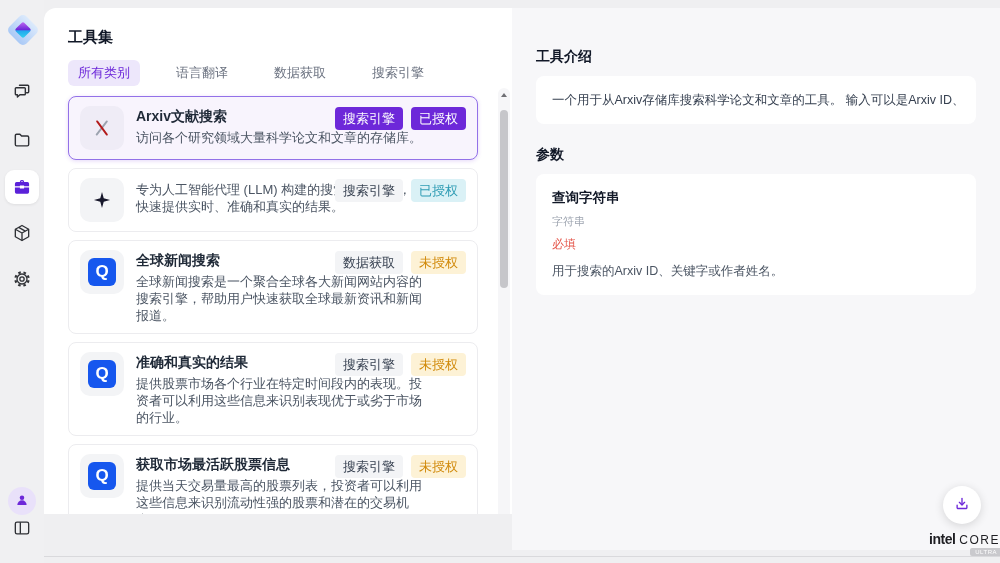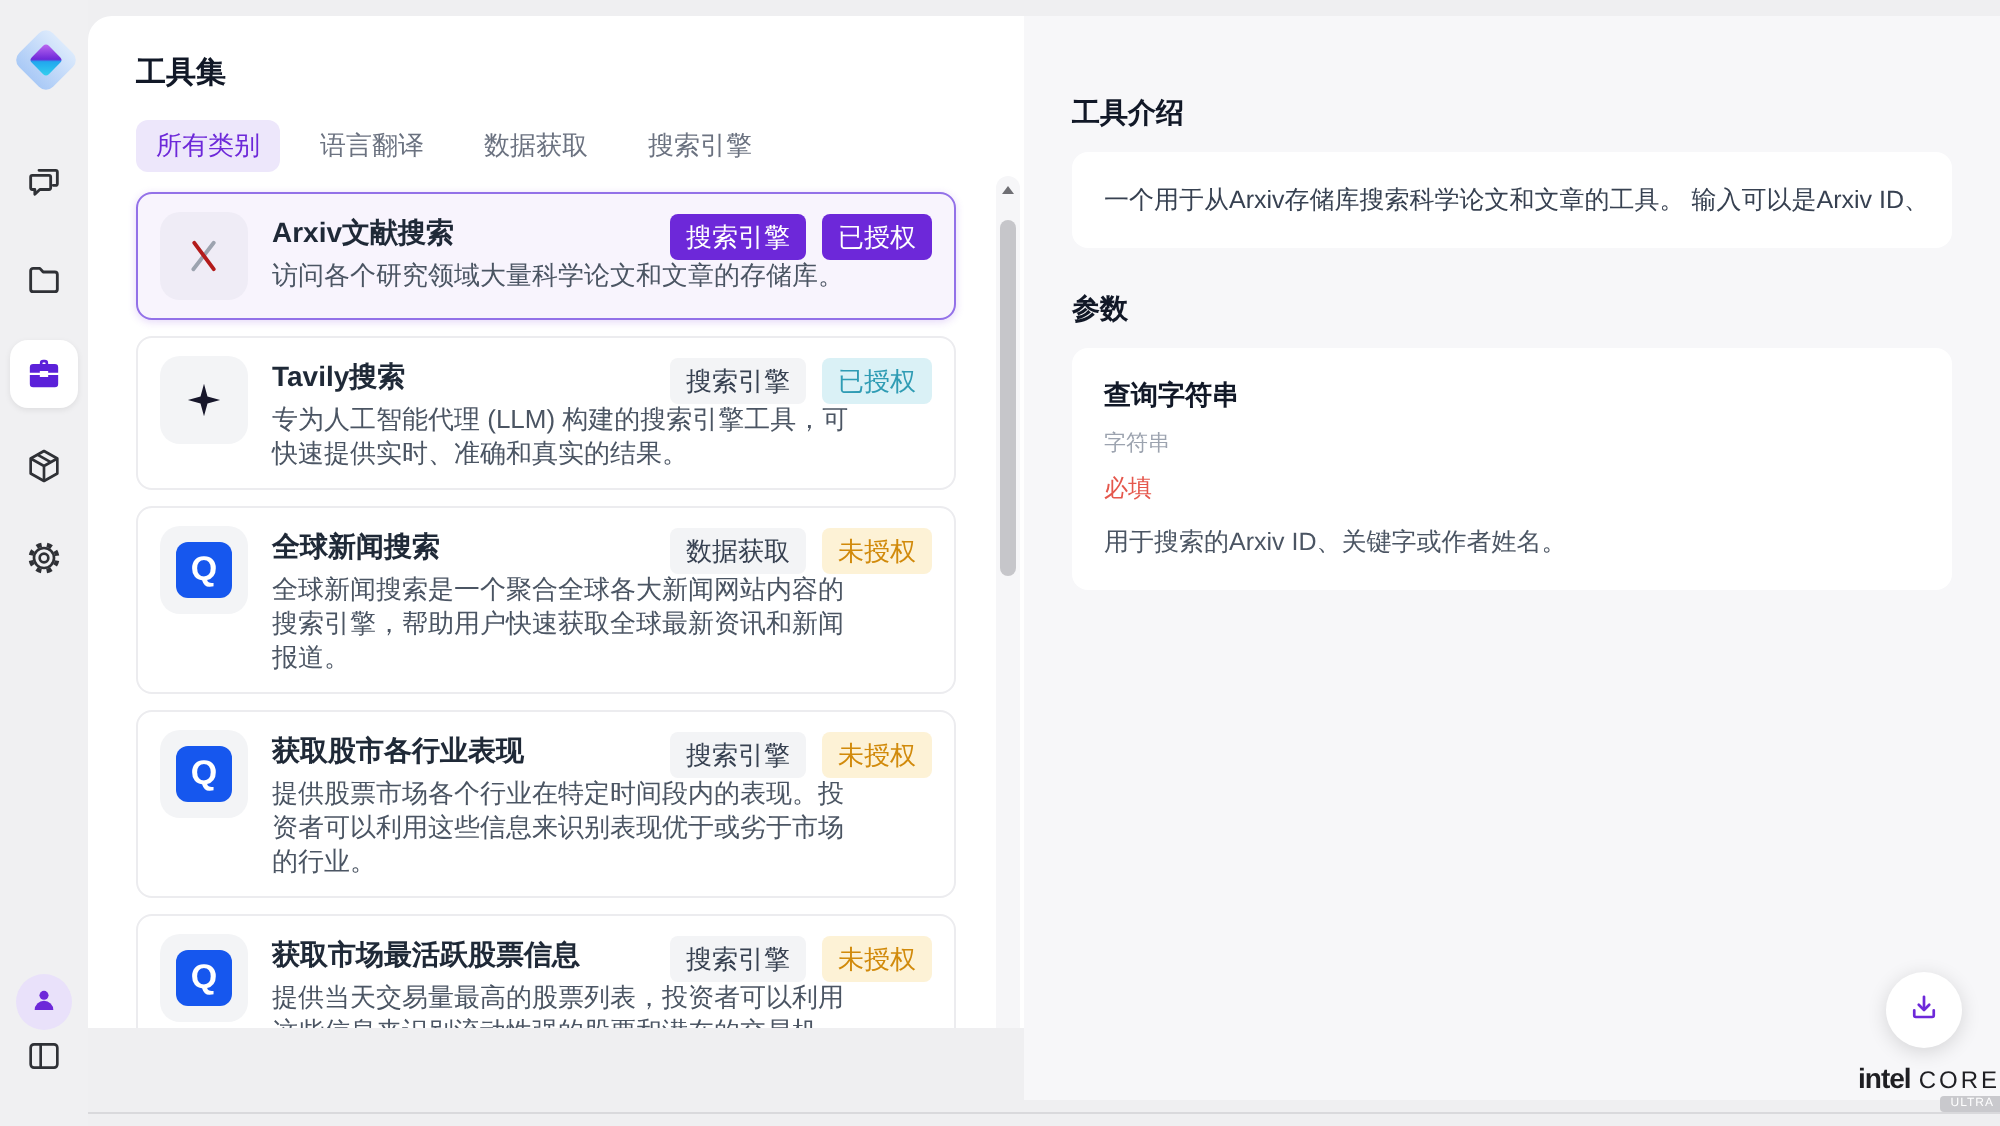--- a/index.html
+++ b/index.html
@@ -25,21 +25,21 @@
   
   .list-panel { position:absolute; left:44px; top:8px; width:468px; height:506px; background:#fff;
                 border-radius:12px 0 0 0; overflow:hidden; z-index:2; }
   .detail-panel { position:absolute; left:512px; top:8px; width:488px; height:542px; background:#f7f7f9;
                   padding:18px 24px; overflow:hidden; z-index:2; }
   .bottom-line { position:absolute; left:0; top:556px; width:1000px; height:1px; background:#d9d9dc; }
 
   
   .lp-inner { padding:18px 0 0 24px; }
   .panel-title { font-size:15px; font-weight:bold; color:#111827; line-height:22px; }
-  .tabs { display:flex; gap:10px; margin-top:12px; }
+  .tabs { display:flex; gap:26px; margin-top:12px; }
   .tab { border:none; background:transparent; font-size:13px; color:#6b7280; padding:5px 10px;
          border-radius:6px; cursor:pointer; line-height:16px; white-space:nowrap; }
   .tab.active { background:#ede7fb; color:#6d28d9; }
 
   .tool-list { margin-top:10px; width:410px; display:flex; flex-direction:column; gap:8px; }
   .tool-card { position:relative; background:#fff; border:1px solid #ececef; border-radius:8px;
                padding:9px 11px; display:flex; gap:12px; cursor:pointer; }
   .tool-card.selected { border:1.5px solid #9371e8; background:#f8f4fd;
                         box-shadow:0 1px 4px rgba(109,40,217,.18); }
   .tool-icon { width:44px; height:44px; border-radius:10px; background:#f3f4f6; flex:none;
@@ -182,21 +182,20 @@
               <span class="badge solid">已授权</span>
             </div>
           </div>
           <div class="tool-card">
             <div class="tool-icon">
               <svg width="22" height="22" viewBox="0 0 24 24" fill="#17172b">
                 <path d="M12 3.2l1.9 6.9 6.9 1.9-6.9 1.9L12 20.8l-1.9-6.9-6.9-1.9 6.9-1.9z"></path>
               </svg>
             </div>
             <div class="tool-body">
-              <div class="tool-name">Tavily搜索</div>
               <div class="tool-desc">专为人工智能代理 (LLM) 构建的搜索引擎工具，可快速提供实时、准确和真实的结果。</div>
             </div>
             <div class="badges">
               <span class="badge cat">搜索引擎</span>
               <span class="badge auth-ok">已授权</span>
             </div>
           </div>
           <div class="tool-card">
             <div class="tool-icon">
               <span class="juhe">Q</span>
@@ -208,21 +207,21 @@
             <div class="badges">
               <span class="badge cat">数据获取</span>
               <span class="badge auth-no">未授权</span>
             </div>
           </div>
           <div class="tool-card">
             <div class="tool-icon">
               <span class="juhe">Q</span>
             </div>
             <div class="tool-body">
-              <div class="tool-name">获取股市各行业表现</div>
+              <div class="tool-name">准确和真实的结果</div>
               <div class="tool-desc">提供股票市场各个行业在特定时间段内的表现。投资者可以利用这些信息来识别表现优于或劣于市场的行业。</div>
             </div>
             <div class="badges">
               <span class="badge cat">搜索引擎</span>
               <span class="badge auth-no">未授权</span>
             </div>
           </div>
           <div class="tool-card">
             <div class="tool-icon">
               <span class="juhe">Q</span>

